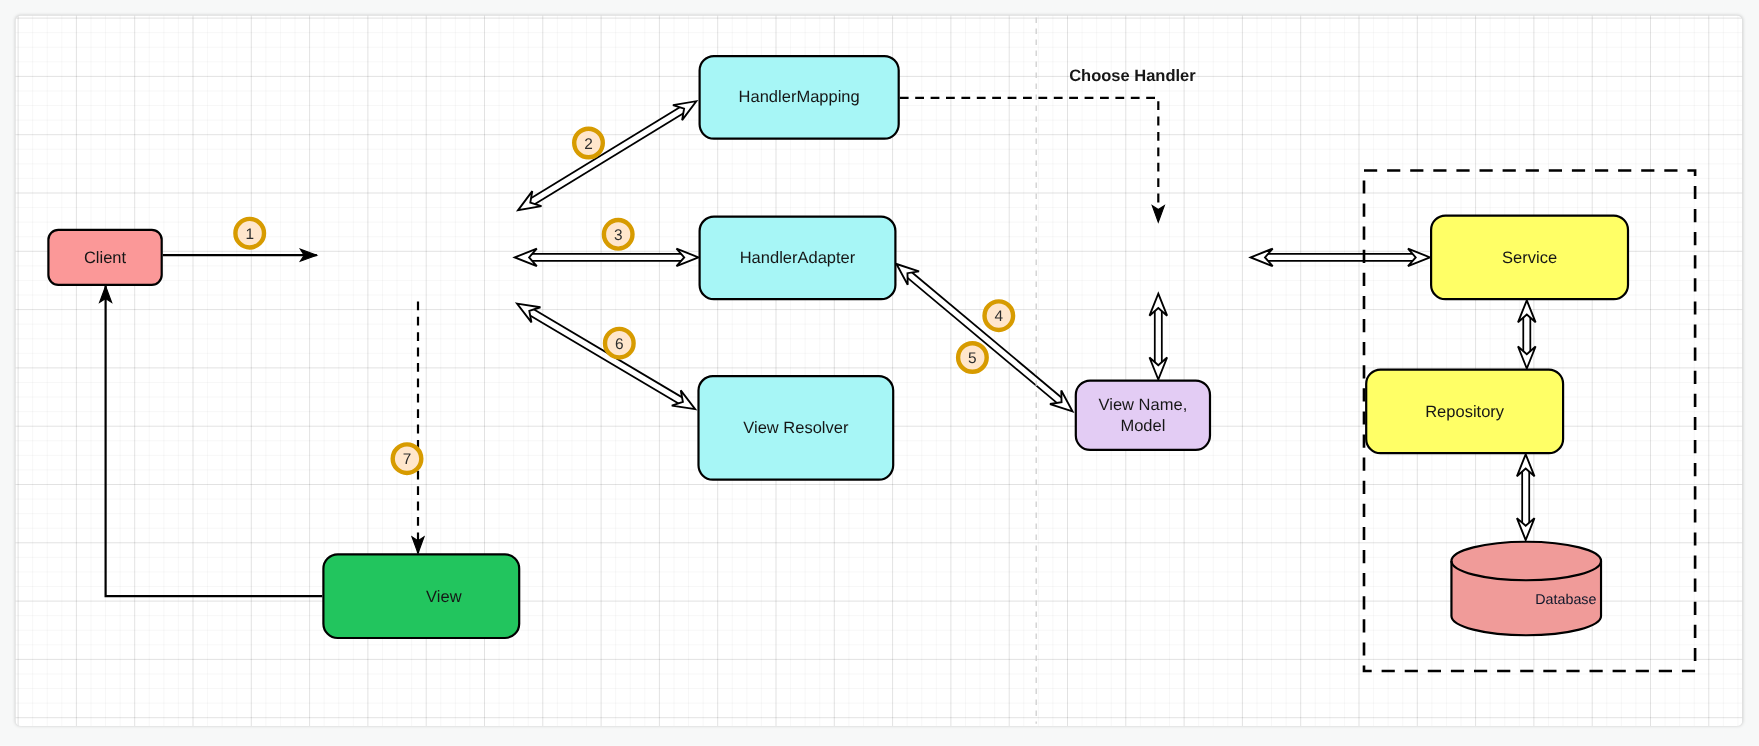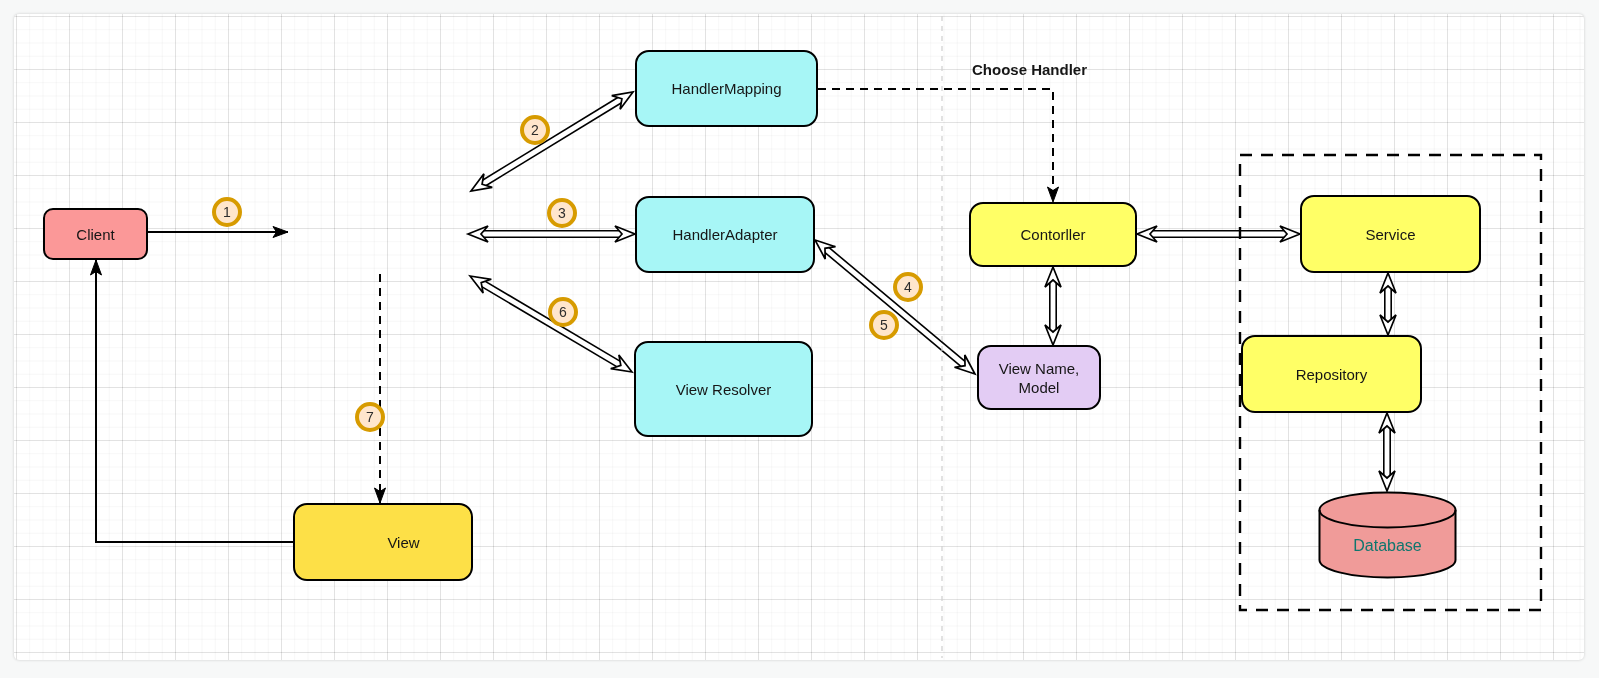--- a/index.html
+++ b/index.html
@@ -26,26 +26,26 @@
   .node{
     position:absolute;z-index:2;
     display:flex;align-items:center;justify-content:center;text-align:center;
     border:2px solid #000;border-radius:14px;
     font-size:15px;line-height:19px;
     box-sizing:border-box;
   }
   .c-cyan  {background:#A7F6F6;}
   .c-red   {background:#FB9898;}
   .c-yellow{background:#FFFF66;}
-  .c-green {background:#fde047;padding-left:41px;}
+  .c-green {background:#22c55e;padding-left:41px;}
   .c-purple{background:#E3CCF4;}
   .node-cyl{position:absolute;z-index:2;text-align:center;}
   .cyl-label{
     position:absolute;left:0;top:46px;width:100%;
-    font-size:16px;color:#0f766e;
+    font-size:13px;color:#0f172a;padding-left:36px;
   }
   .badge{
     position:absolute;z-index:5;
     width:22px;height:22px;border:4px solid #D79B00;border-radius:50%;
     background:#FFE6CC;color:#2d2d2d;
     display:flex;align-items:center;justify-content:center;
     font-size:14px;font-weight:400;
   }
   .float-label{
     position:absolute;z-index:3;font-size:15px;color:#161616;text-align:right;font-weight:bold;
@@ -116,23 +116,20 @@
   </div>
 
   <div class="node c-cyan" style="left:634px;top:341px;width:179px;height:96px">
     <span>View Resolver</span>
   </div>
 
   <div class="node c-green" style="left:293px;top:503px;width:180px;height:78px">
     <span>View</span>
   </div>
 
-  <div class="node c-yellow" style="left:969px;top:202px;width:168px;height:65px">
-    <span>Contorller</span>
-  </div>
 
   <div class="node c-purple" style="left:977px;top:345px;width:124px;height:65px">
     <span>
       <span style="display:block">View Name,</span>
       <span style="display:block">Model</span>
     </span>
   </div>
 
   <div class="node c-yellow" style="left:1300px;top:195px;width:181px;height:78px">
     <span>Service</span>

